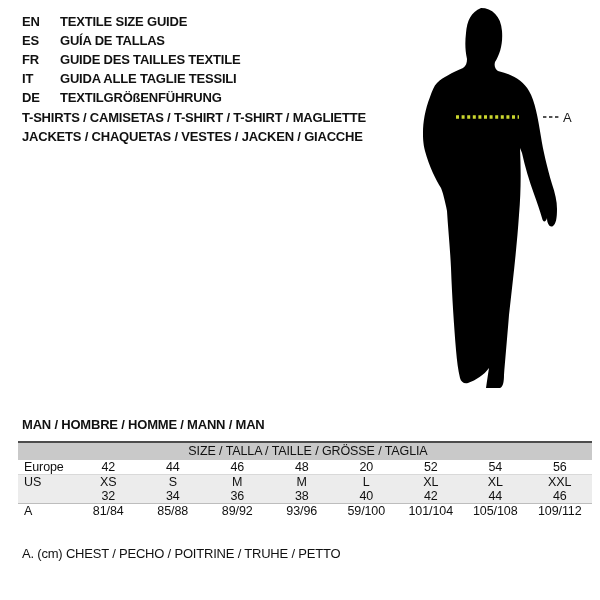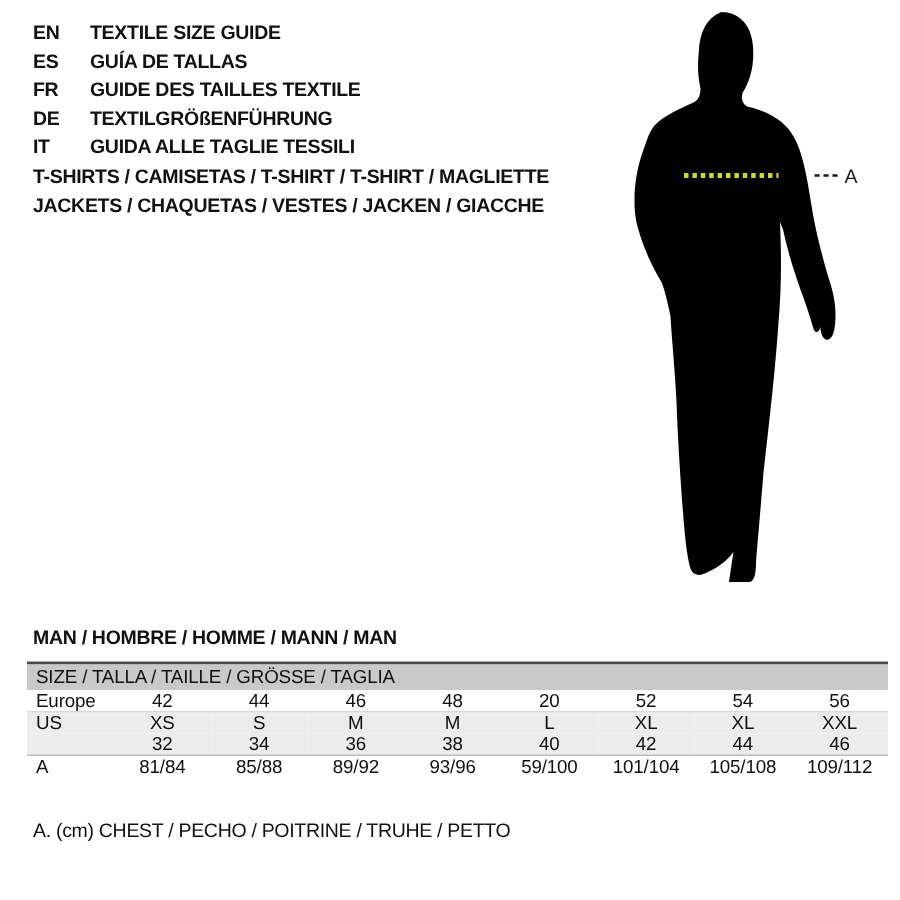--- a/index.html
+++ b/index.html
@@ -16,21 +16,21 @@
 
   
   .figure { position:absolute; left:410px; top:0; width:190px; height:410px; }
   .figure svg { display:block; width:190px; height:410px; }
 
   
   .man-title { position:absolute; left:22px; top:417px; font-size:13px; font-weight:700; letter-spacing:-0.2px; line-height:16px; white-space:nowrap; }
 
   
   .size-table { position:absolute; left:18px; top:441px; width:574px; border-top:2px solid #4c4c4c; }
-  .t-header { height:17px; line-height:17px; background:#c9c9c9; padding-left:6px; font-size:12.5px; letter-spacing:-0.1px; }
+  .t-header { height:17px; line-height:17px; background:#c9c9c9; padding-left:6px; font-size:12.5px; letter-spacing:-0.1px;text-align:center; }
   .size-table table { width:100%; border-collapse:collapse; table-layout:fixed; font-size:12.5px; letter-spacing:-0.1px; }
   .size-table col.c-label { width:58px; }
   .size-table td { height:14px; padding:0; text-align:center; font-weight:400; }
   .size-table td.lbl { text-align:left; padding-left:6px; }
   tr.r-europe td { border-bottom:1px solid #d9d9d9; }
   tr.r-us td { background:#ececec; }
   tr.r-blank td { background:#ececec; border-bottom:1px solid #bdbdbd; }
 
   
   .footnote { position:absolute; left:22px; top:546px; font-size:13px; font-weight:400; letter-spacing:-0.2px; white-space:nowrap; }
@@ -47,26 +47,26 @@
     </li>
     <li>
       <span class="code">ES</span>
       <span>GUÍA DE TALLAS</span>
     </li>
     <li>
       <span class="code">FR</span>
       <span>GUIDE DES TAILLES TEXTILE</span>
     </li>
     <li>
+      <span class="code">IT</span>
+      <span>GUIDA ALLE TAGLIE TESSILI</span>
+    </li>
+    <li>
       <span class="code">DE</span>
       <span>TEXTILGRÖßENFÜHRUNG</span>
-    </li>
-    <li>
-      <span class="code">IT</span>
-      <span>GUIDA ALLE TAGLIE TESSILI</span>
     </li>
   </ul>
 
   <div class="categories">
     <div>T-SHIRTS / CAMISETAS / T-SHIRT / T-SHIRT / MAGLIETTE</div>
     <div>JACKETS / CHAQUETAS / VESTES / JACKEN / GIACCHE</div>
   </div>
 
   <div class="figure">
     <svg viewBox="0 0 190 410" xmlns="http://www.w3.org/2000/svg">

